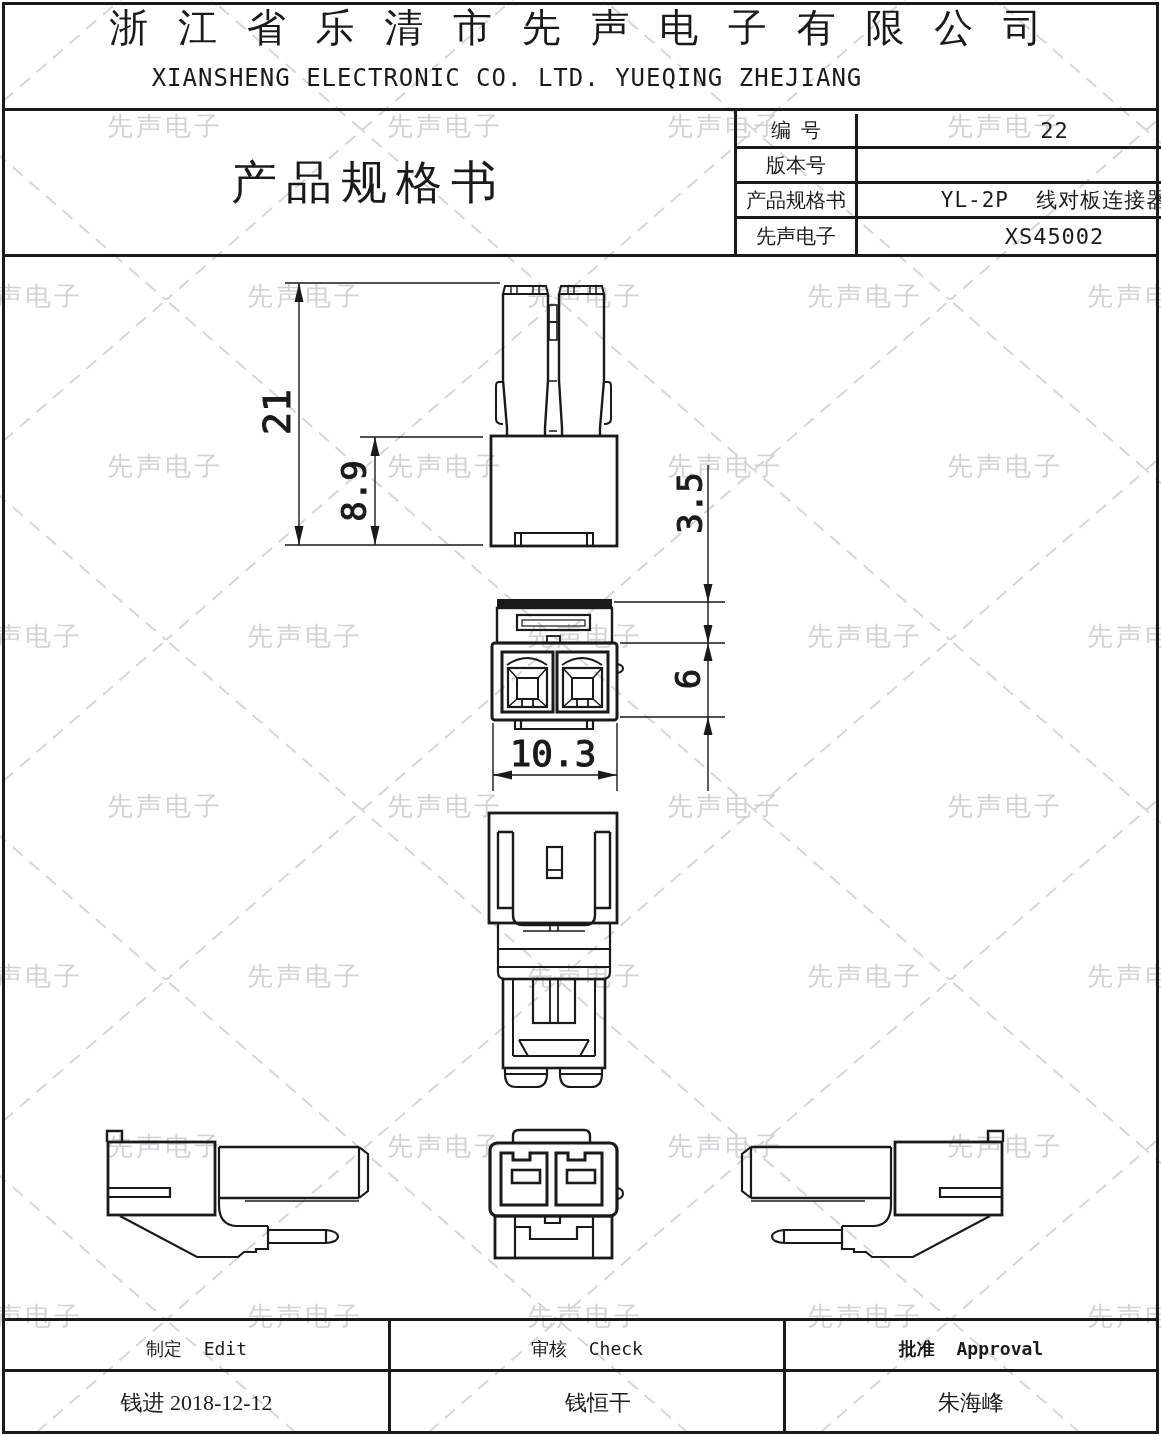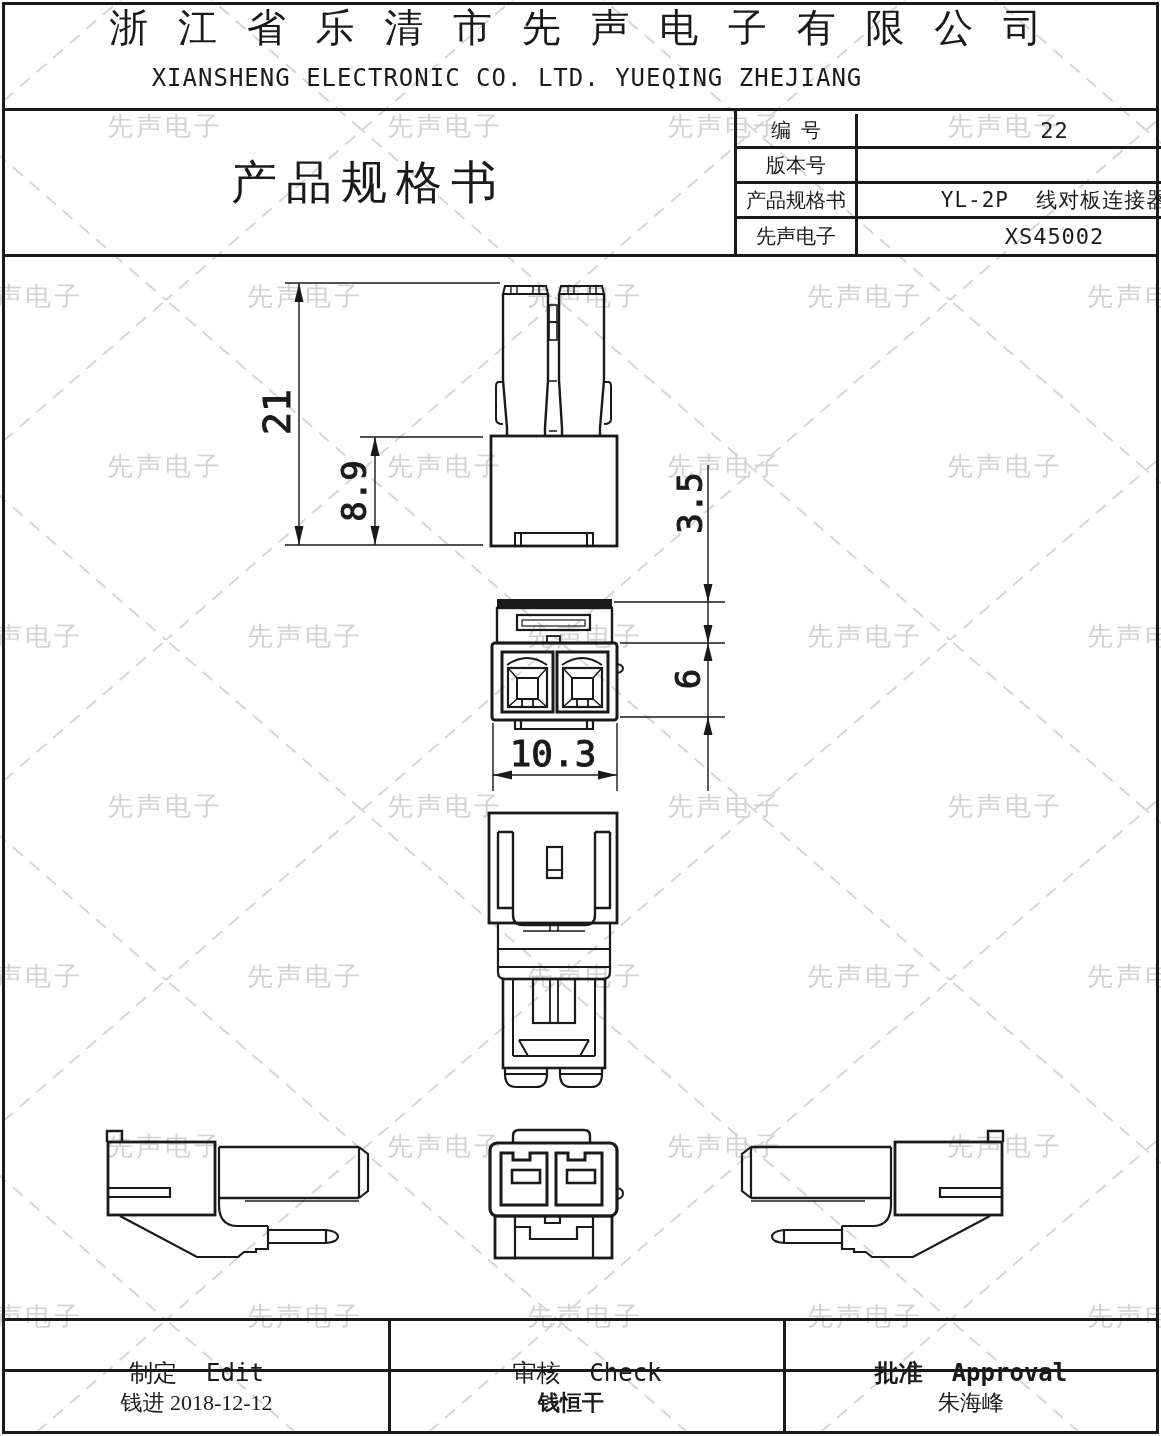--- a/index.html
+++ b/index.html
@@ -31,22 +31,22 @@
   #spec-table { left:737px; top:114px; width:495px; height:140px;
     display:grid; grid-template-rows:1fr 1fr 1fr 1fr; }
   .spec-row { display:grid; grid-template-columns:121px 1fr; border-bottom:3px solid var(--line,#1a1a1a); }
   .spec-row:last-child { border-bottom:none; }
   .spec-label { border-right:3px solid var(--line,#1a1a1a); display:flex; align-items:center;
     justify-content:center; font-size:20px; white-space:pre; }
   .spec-value { display:flex; align-items:center; justify-content:center;
     font-family:"DejaVu Sans Mono", monospace; font-size:22px; white-space:pre; letter-spacing:1px;margin-left:19px; }
   
   .appr-head { position:absolute; height:56px; top:1321px; display:flex; align-items:center;
-    justify-content:center; font-size:24px; white-space:pre;
-    font-family:"DejaVu Sans Mono", monospace; z-index:2;margin-top:24px; }
+    justify-content:center; font-size:18px; white-space:pre;
+    font-family:"DejaVu Sans Mono", monospace; z-index:2; }
   .appr-val { position:absolute; height:61px; top:1372px; display:flex; align-items:center;
     justify-content:center; font-size:22px; white-space:pre; z-index:2;
     font-family:"Liberation Serif", serif;border-radius:6px; }
   
   svg text.dim { font-family:"DejaVu Sans Mono", monospace; fill:var(--line,#1a1a1a); }
   .wm-text { font-family:"Liberation Sans", sans-serif; font-size:26px; letter-spacing:3px;
     fill:var(--wm,#d0d0d4); }
 </style>
 </head>
 <body>
@@ -248,15 +248,15 @@
     <div class="spec-row">
       <div class="spec-label">先声电子</div>
       <div class="spec-value">XS45002</div>
     </div>
   </div>
 
   <div class="appr-head" style="left:5px; width:383px;">制定  Edit</div>
   <div class="appr-head" style="left:391px; width:392px;">审核  Check</div>
   <div class="appr-head" style="left:786px; width:370px;font-weight:bold;">批准  Approval</div>
   <div class="appr-val" style="left:5px; width:383px;">钱进 2018-12-12</div>
-  <div class="appr-val" style="left:375px; width:392px;font-weight:bold;">钱恒干</div>
+  <div class="appr-val" style="left:402px; width:392px;">钱恒干</div>
   <div class="appr-val" style="left:786px; width:370px;">朱海峰</div>
 </div>
 
 </body></html>

